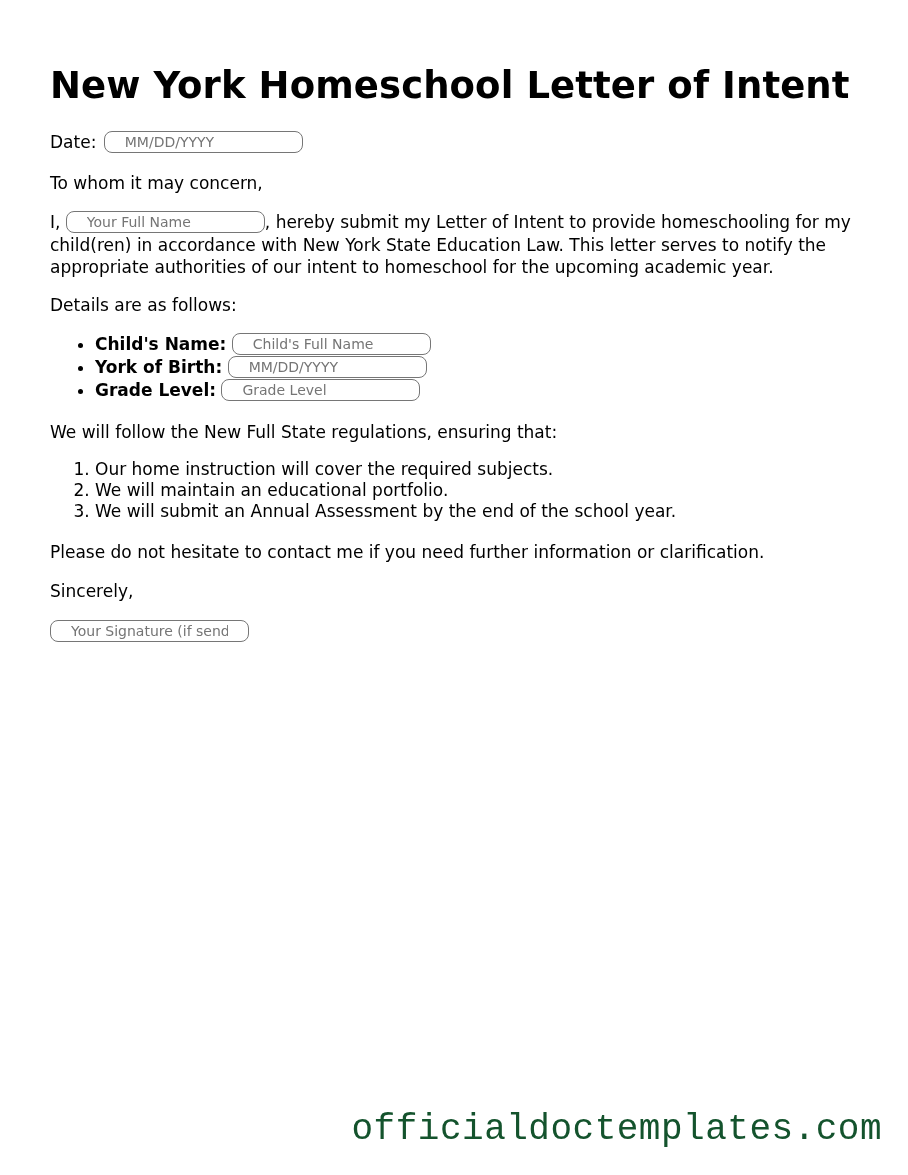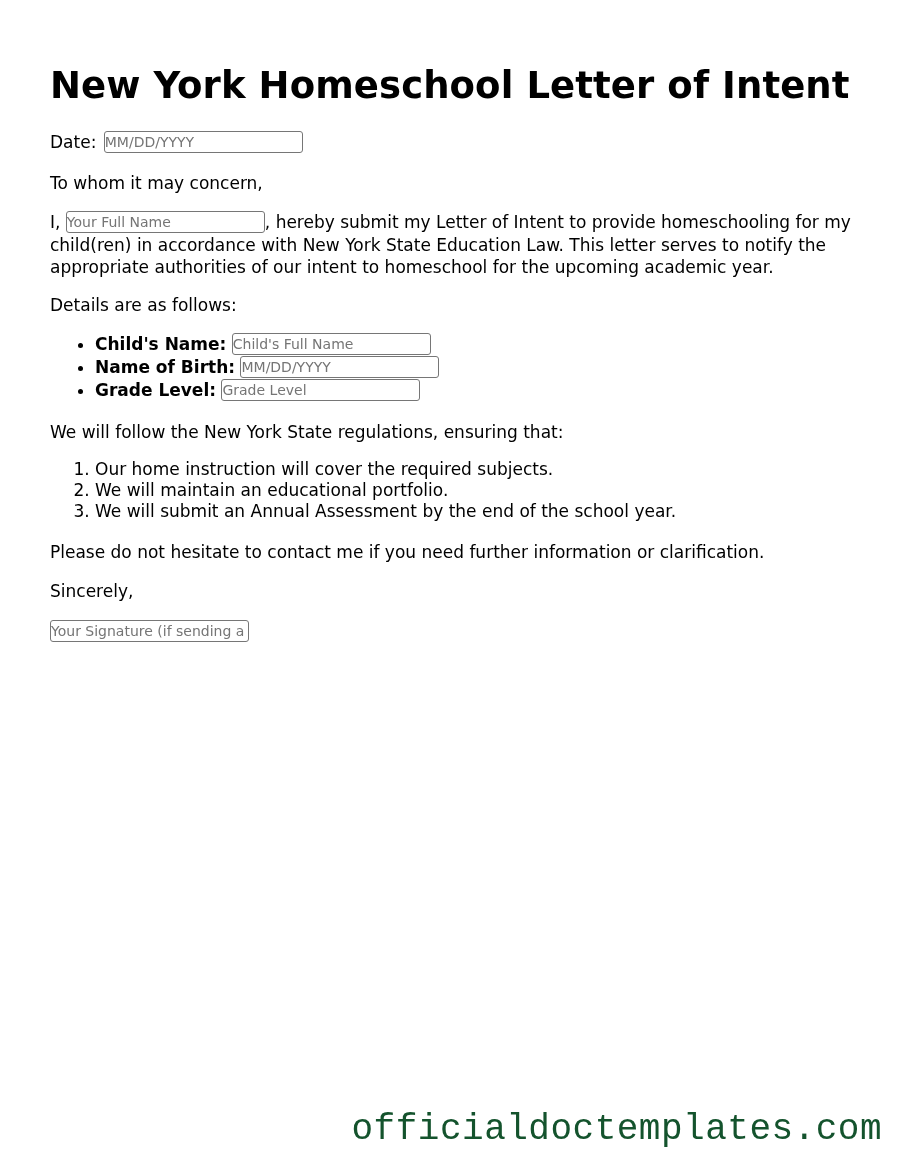--- a/index.html
+++ b/index.html
@@ -33,22 +33,22 @@
       font-size: 37px;
       line-height: 44px;
       white-space: nowrap;
       letter-spacing: 0.1px;
     }
     .line { position: absolute; left: 0; white-space: nowrap; }
     input.field {
       box-sizing: border-box;
       height: 22px;
       border: 1px solid #767676;
-      border-radius: 3px;
-      padding: 0 0;
+      border-radius: 8px;
+      padding: 0 20px;
       font-family: "DejaVu Sans", sans-serif;
       font-size: 14px;
       color: #b91c1c;
       background: #fff;
       vertical-align: middle;
       outline: none;
     }
     input.field::placeholder { color: #757575; }
     .date-row { top: 131px; }
     .date-row input { width: 199px; margin-left: 2px; position: relative; top: -1px; }
@@ -130,30 +130,30 @@
   </div>
 
   <div class="line details-lead">Details are as follows:</div>
 
   <ul class="details">
     <li>
       <b>Child's Name:</b>
       <input class="field w-child" type="text" placeholder="Child's Full Name" style="">
     </li>
     <li>
-      <b>Name of Birth:</b>
+      <b>York of Birth:</b>
       <input class="field w-dob" type="text" placeholder="MM/DD/YYYY" style="">
     </li>
     <li>
       <b>Grade Level:</b>
       <input class="field w-grade" type="text" placeholder="Grade Level" style="">
     </li>
   </ul>
 
-  <div class="line reg-lead">We will follow the New York State regulations, ensuring that:</div>
+  <div class="line reg-lead">We will follow the New Full State regulations, ensuring that:</div>
 
   <ol class="regs">
     <li>Our home instruction will cover the required subjects.</li>
     <li>We will maintain an educational portfolio.</li>
     <li>We will submit an Annual Assessment by the end of the school year.</li>
   </ol>
 
   <div class="line contact">Please do not hesitate to contact me if you need further information or clarification.</div>
 
   <div class="line sincerely">Sincerely,</div>

